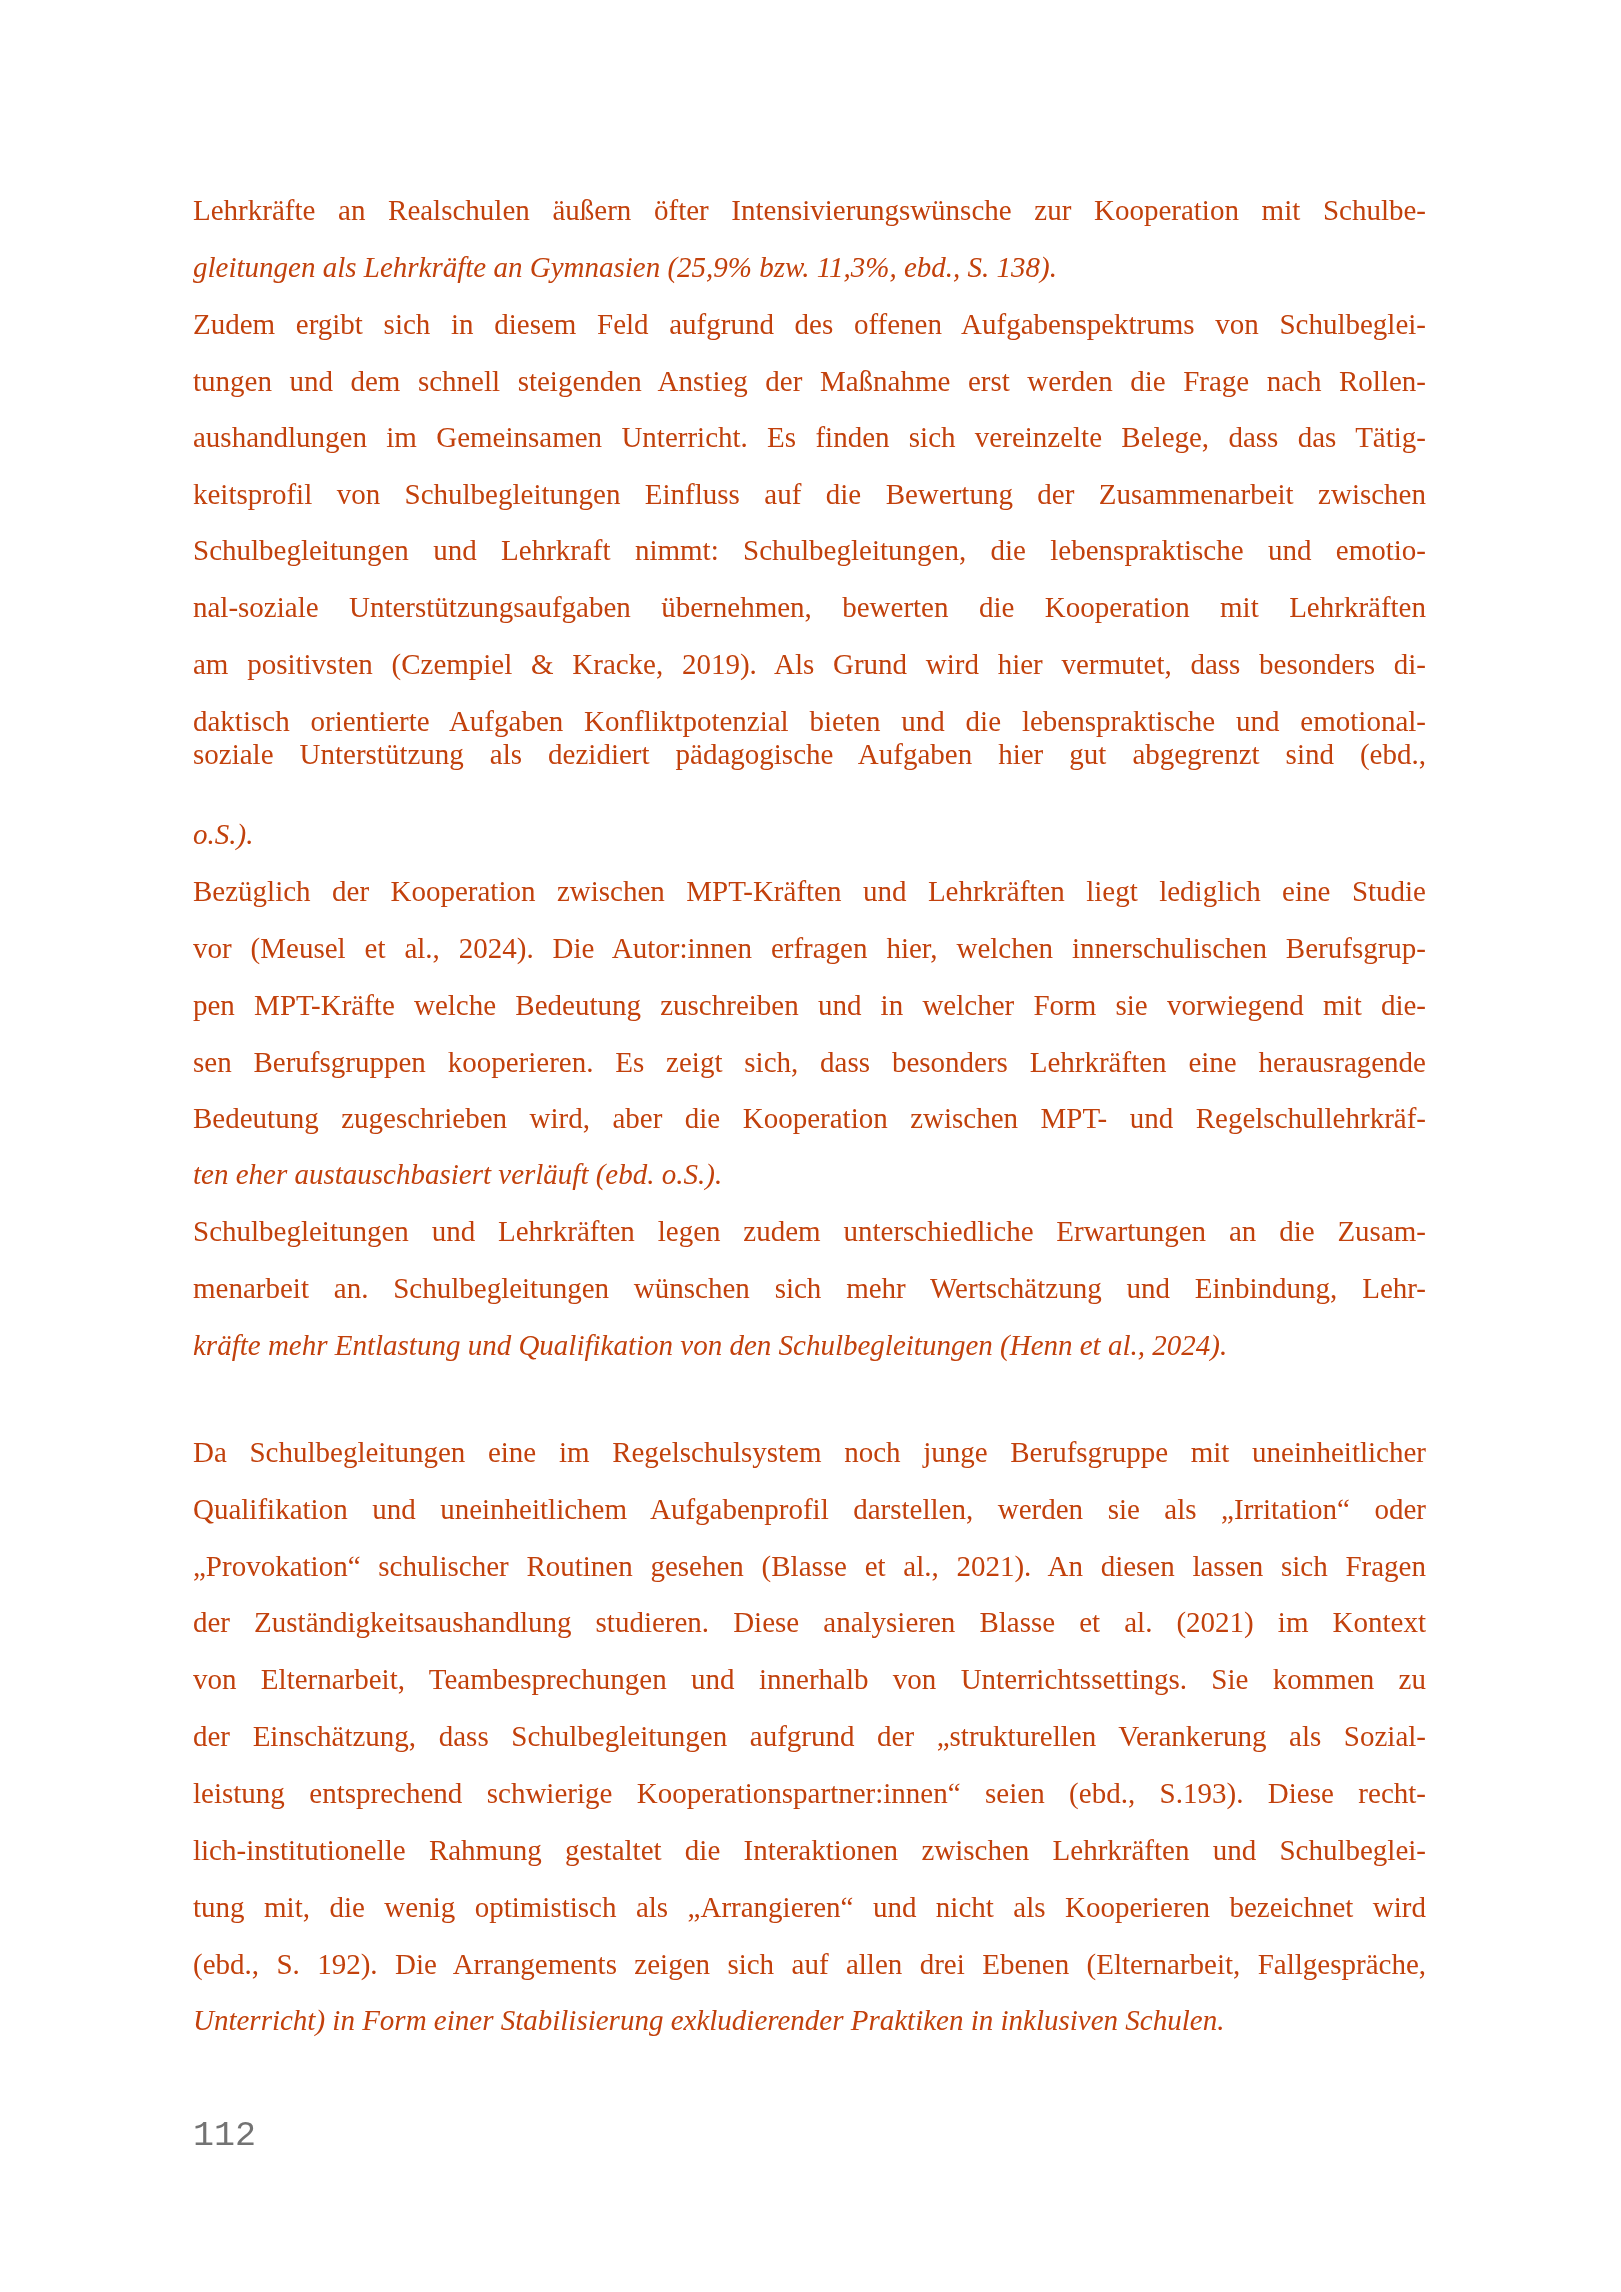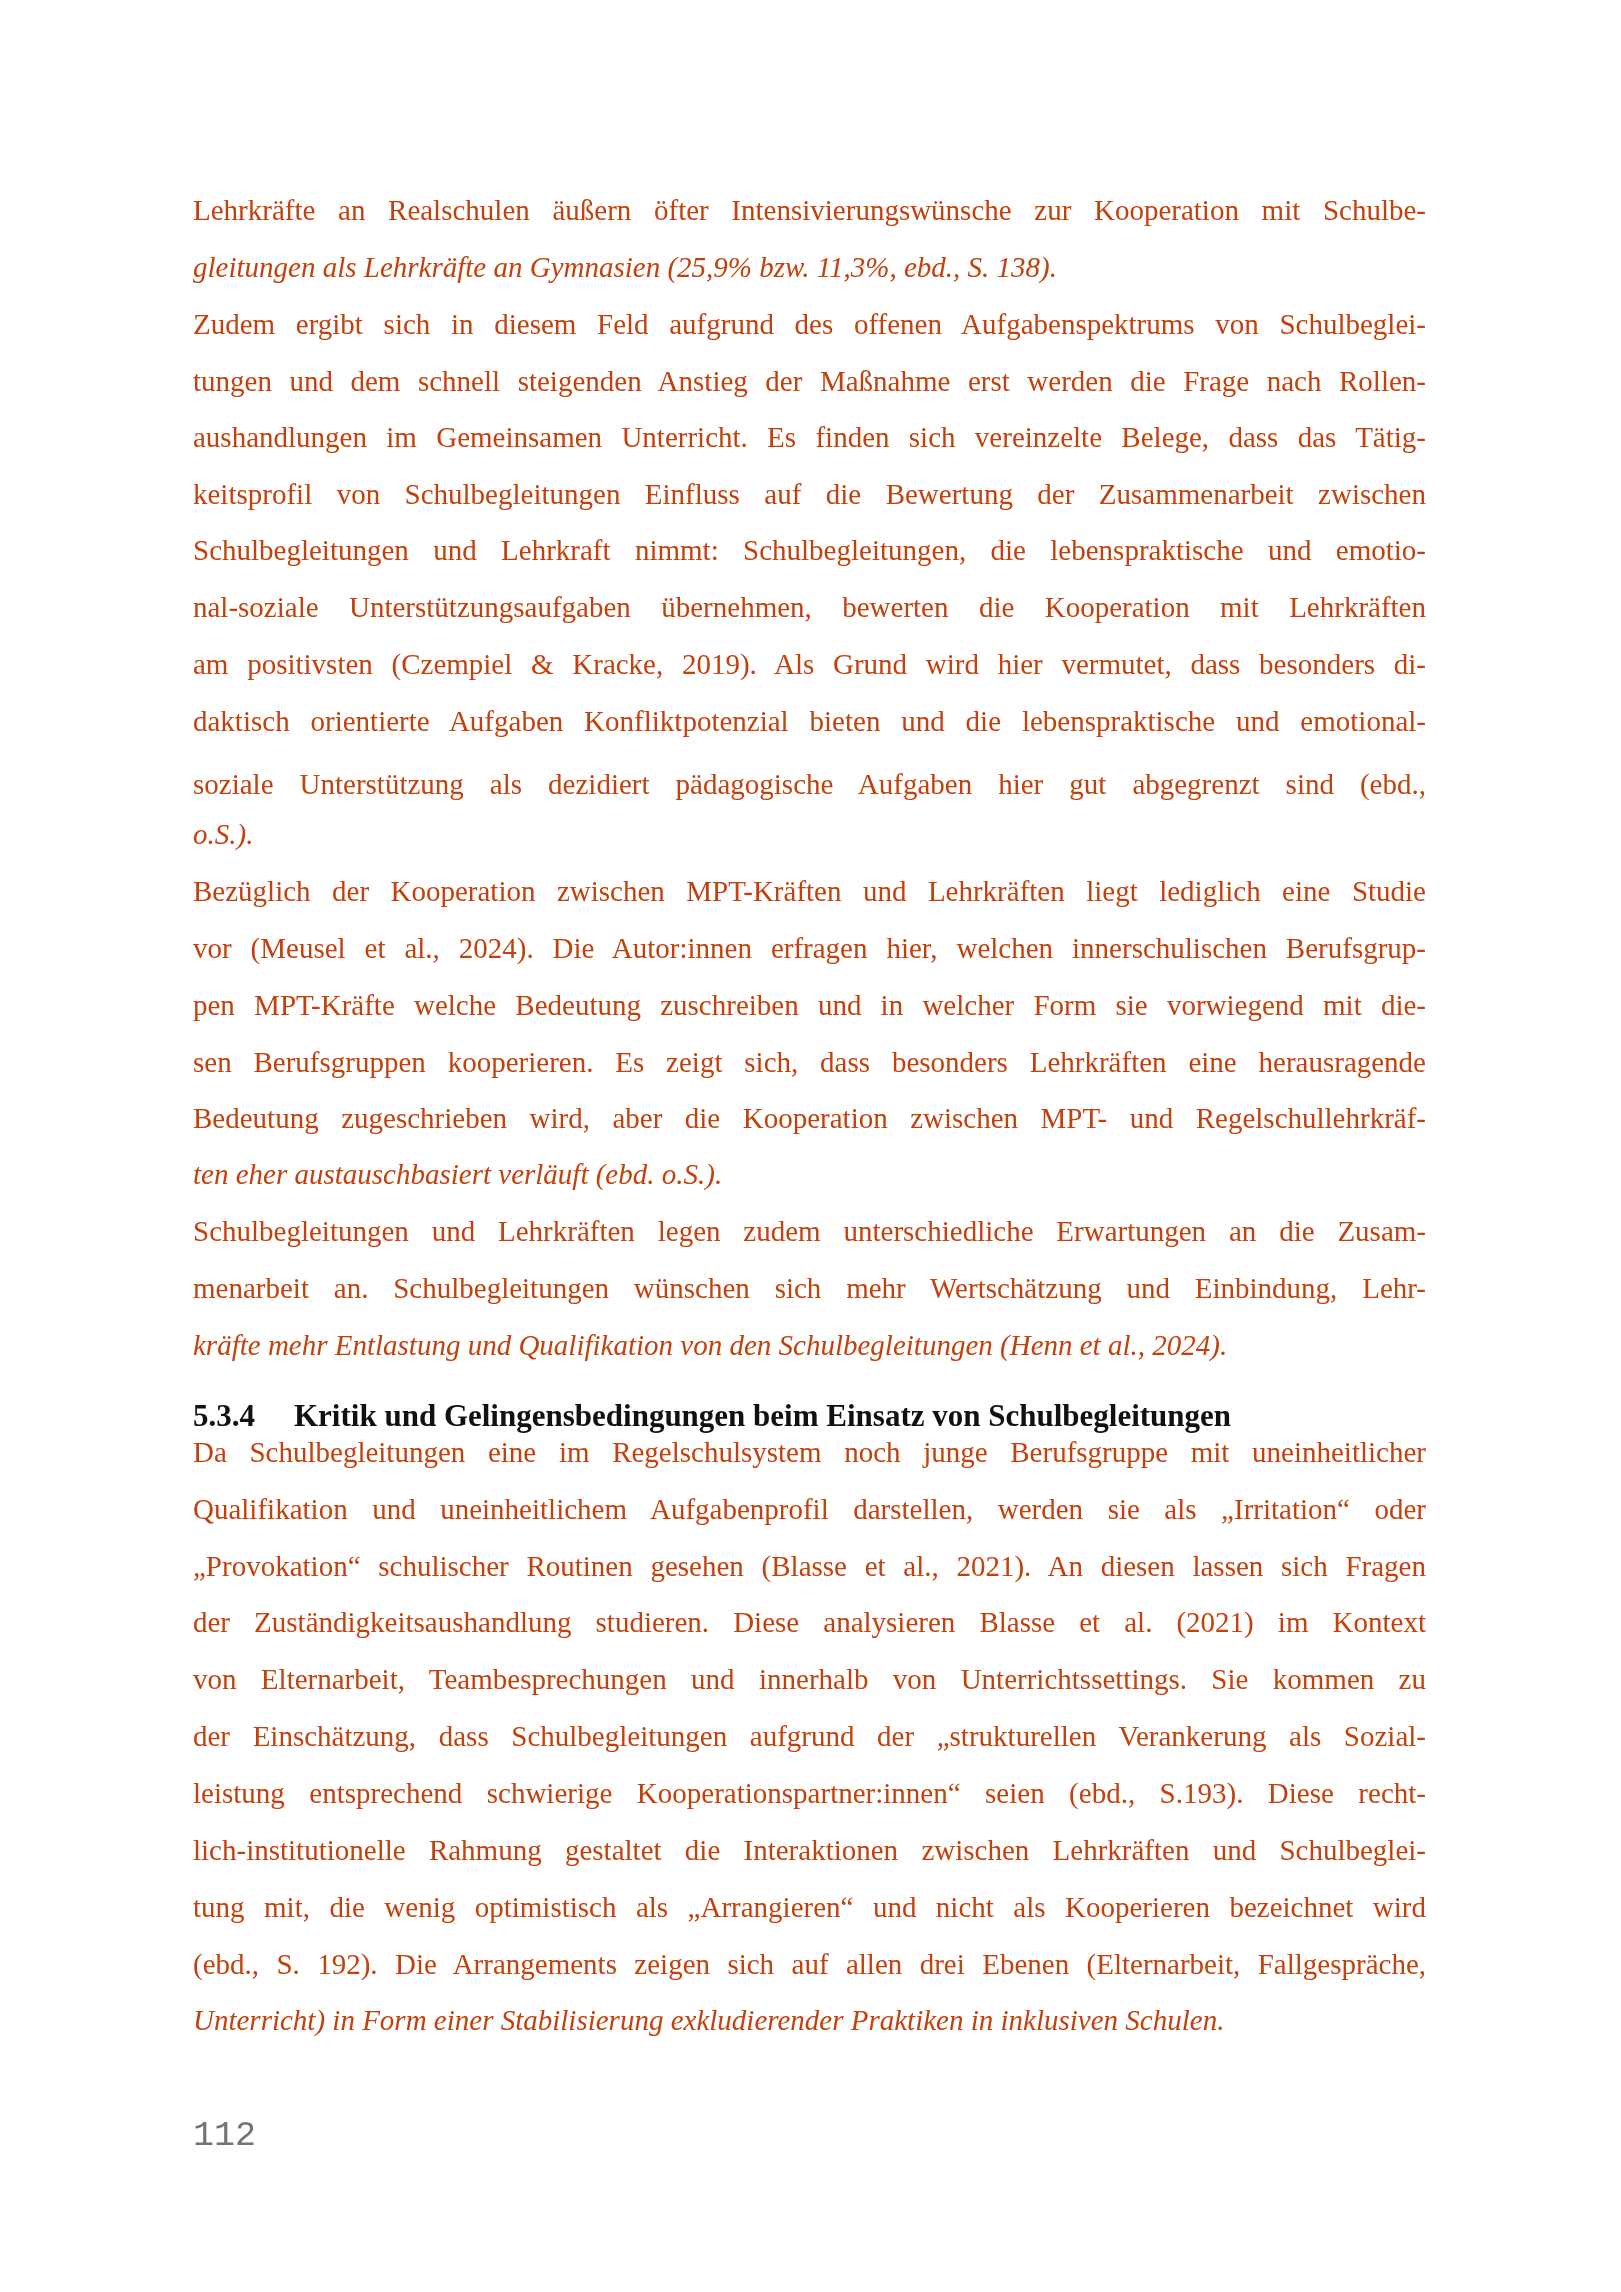--- a/index.html
+++ b/index.html
@@ -51,42 +51,39 @@
 
   <div>
     <div class="ln" style="top:310px">Zudem ergibt sich in diesem Feld aufgrund des offenen Aufgabenspektrums von Schulbeglei-</div>
     <div class="ln" style="top:367px">tungen und dem schnell steigenden Anstieg der Maßnahme erst werden die Frage nach Rollen-</div>
     <div class="ln" style="top:423px">aushandlungen im Gemeinsamen Unterricht. Es finden sich vereinzelte Belege, dass das Tätig-</div>
     <div class="ln" style="top:480px">keitsprofil von Schulbegleitungen Einfluss auf die Bewertung der Zusammenarbeit zwischen</div>
     <div class="ln" style="top:536px">Schulbegleitungen und Lehrkraft nimmt: Schulbegleitungen, die lebenspraktische und emotio-</div>
     <div class="ln" style="top:593px">nal-soziale Unterstützungsaufgaben übernehmen, bewerten die Kooperation mit Lehrkräften</div>
     <div class="ln" style="top:650px">am positivsten (Czempiel &amp; Kracke, 2019). Als Grund wird hier vermutet, dass besonders di-</div>
     <div class="ln" style="top:707px">daktisch orientierte Aufgaben Konfliktpotenzial bieten und die lebenspraktische und emotional-</div>
-    <div class="ln" style="top:770px">soziale Unterstützung als dezidiert pädagogische Aufgaben hier gut abgegrenzt sind (ebd.,</div>
+    <div class="ln" style="top:740px">soziale Unterstützung als dezidiert pädagogische Aufgaben hier gut abgegrenzt sind (ebd.,</div>
     <div class="ln last" style="top:820px">o.S.).</div>
   </div>
 
   <div>
     <div class="ln" style="top:877px">Bezüglich der Kooperation zwischen MPT-Kräften und Lehrkräften liegt lediglich eine Studie</div>
     <div class="ln" style="top:934px">vor (Meusel et al., 2024). Die Autor:innen erfragen hier, welchen innerschulischen Berufsgrup-</div>
     <div class="ln" style="top:991px">pen MPT-Kräfte welche Bedeutung zuschreiben und in welcher Form sie vorwiegend mit die-</div>
     <div class="ln" style="top:1048px">sen Berufsgruppen kooperieren. Es zeigt sich, dass besonders Lehrkräften eine herausragende</div>
     <div class="ln" style="top:1104px">Bedeutung zugeschrieben wird, aber die Kooperation zwischen MPT- und Regelschullehrkräf-</div>
     <div class="ln last" style="top:1160px">ten eher austauschbasiert verläuft (ebd. o.S.).</div>
   </div>
 
   <div>
     <div class="ln" style="top:1217px">Schulbegleitungen und Lehrkräften legen zudem unterschiedliche Erwartungen an die Zusam-</div>
     <div class="ln" style="top:1274px">menarbeit an. Schulbegleitungen wünschen sich mehr Wertschätzung und Einbindung, Lehr-</div>
     <div class="ln last" style="top:1331px">kräfte mehr Entlastung und Qualifikation von den Schulbegleitungen (Henn et al., 2024).</div>
   </div>
 
-  <div class="heading" style="top:1400px">
-    <span class="num">5.3.4</span><span>Kritik und Gelingensbedingungen beim Einsatz von Schulbegleitungen</span>
-  </div>
 
   <div>
     <div class="ln" style="top:1438px">Da Schulbegleitungen eine im Regelschulsystem noch junge Berufsgruppe mit uneinheitlicher</div>
     <div class="ln" style="top:1495px">Qualifikation und uneinheitlichem Aufgabenprofil darstellen, werden sie als „Irritation“ oder</div>
     <div class="ln" style="top:1552px">„Provokation“ schulischer Routinen gesehen (Blasse et al., 2021). An diesen lassen sich Fragen</div>
     <div class="ln" style="top:1608px">der Zuständigkeitsaushandlung studieren. Diese analysieren Blasse et al. (2021) im Kontext</div>
     <div class="ln" style="top:1665px">von Elternarbeit, Teambesprechungen und innerhalb von Unterrichtssettings. Sie kommen zu</div>
     <div class="ln" style="top:1722px">der Einschätzung, dass Schulbegleitungen aufgrund der „strukturellen Verankerung als Sozial-</div>
     <div class="ln" style="top:1779px">leistung entsprechend schwierige Kooperationspartner:innen“ seien (ebd., S.193). Diese recht-</div>
     <div class="ln" style="top:1836px">lich-institutionelle Rahmung gestaltet die Interaktionen zwischen Lehrkräften und Schulbeglei-</div>

